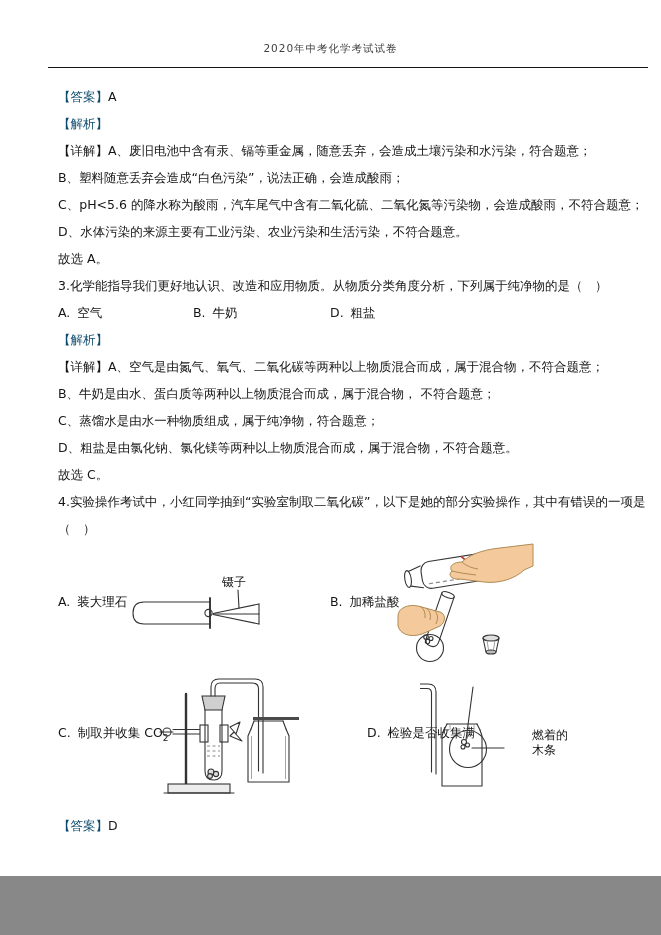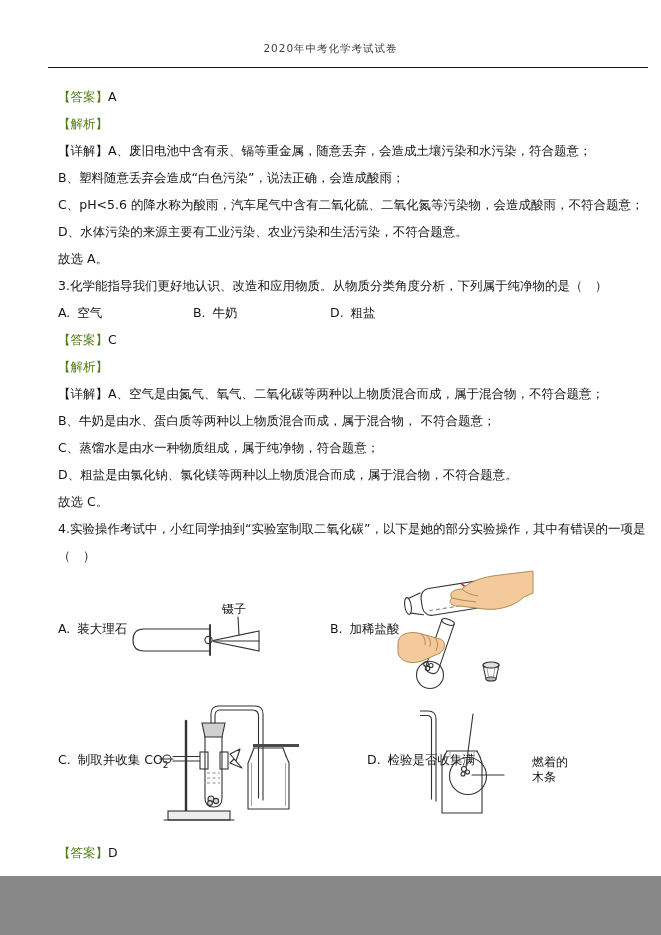--- a/index.html
+++ b/index.html
@@ -8,21 +8,21 @@
     font-family:"DejaVu Sans","Liberation Sans",sans-serif;
     color:#151515;font-size:12.5px;margin:0 auto;overflow:hidden;
   }
   .doc-title{
     padding-top:40px;text-align:center;font-size:10.5px;color:#3f3f3f;
     letter-spacing:1px;line-height:16px;
   }
   .doc-rule{border:none;border-top:1.6px solid #151515;margin:11px 13px 0 48px;}
   .content{padding:15px 0 0 58px;}
   .ln{line-height:27px;height:27px;white-space:nowrap;margin:0;}
-  .blue{color:#4d7c0f;}
+  .blue{color:#0c4a6e;}
   .opts-row{display:flex;}
   .opts-row .opt{white-space:nowrap;}
   .opts-row .o-a{width:135px;}
   .opts-row .o-b{width:137px;}
   .opts-row .o-c{width:132px;}
   .okey{margin-right:7px;}
   .figures{position:relative;height:270px;margin-left:-58px;width:661px;padding-left:14px;}
   .figopt{position:absolute;white-space:nowrap;line-height:14px;font-size:12.5px;}
   .annot{position:absolute;font-size:12px;line-height:15px;white-space:nowrap;}
   .figsvg{position:absolute;}
@@ -48,21 +48,20 @@
     <p class="ln">C、pH&lt;5.6 的降水称为酸雨，汽车尾气中含有二氧化硫、二氧化氮等污染物，会造成酸雨，不符合题意；</p>
     <p class="ln">D、水体污染的来源主要有工业污染、农业污染和生活污染，不符合题意。</p>
     <p class="ln">故选 A。</p>
 
     <p class="ln">3.化学能指导我们更好地认识、改造和应用物质。从物质分类角度分析，下列属于纯净物的是（　）</p>
     <div class="ln opts-row">
       <span class="opt o-a"><span class="okey">A.</span><span>空气</span></span>
       <span class="opt o-b"><span class="okey">B.</span><span>牛奶</span></span>
       <span class="opt o-d"><span class="okey">D.</span><span>粗盐</span></span>
     </div>
-    <p class="ln"><span class="blue">【答案】</span><span>C</span></p>
     <p class="ln"><span class="blue">【解析】</span></p>
     <p class="ln">【详解】A、空气是由氮气、氧气、二氧化碳等两种以上物质混合而成，属于混合物，不符合题意；</p>
     <p class="ln">B、牛奶是由水、蛋白质等两种以上物质混合而成，属于混合物， 不符合题意；</p>
     <p class="ln">C、蒸馏水是由水一种物质组成，属于纯净物，符合题意；</p>
     <p class="ln">D、粗盐是由氯化钠、氯化镁等两种以上物质混合而成，属于混合物，不符合题意。</p>
     <p class="ln">故选 C。</p>
 
     <p class="ln">4.实验操作考试中，小红同学抽到“实验室制取二氧化碳”，以下是她的部分实验操作，其中有错误的一项是</p>
     <p class="ln">（　）</p>
 

